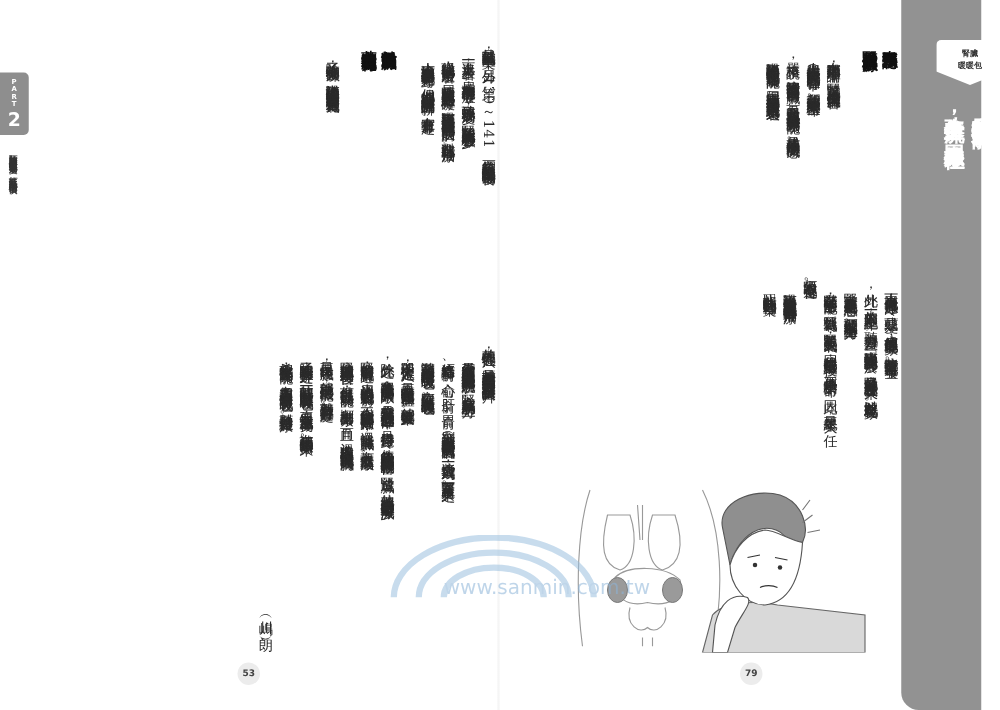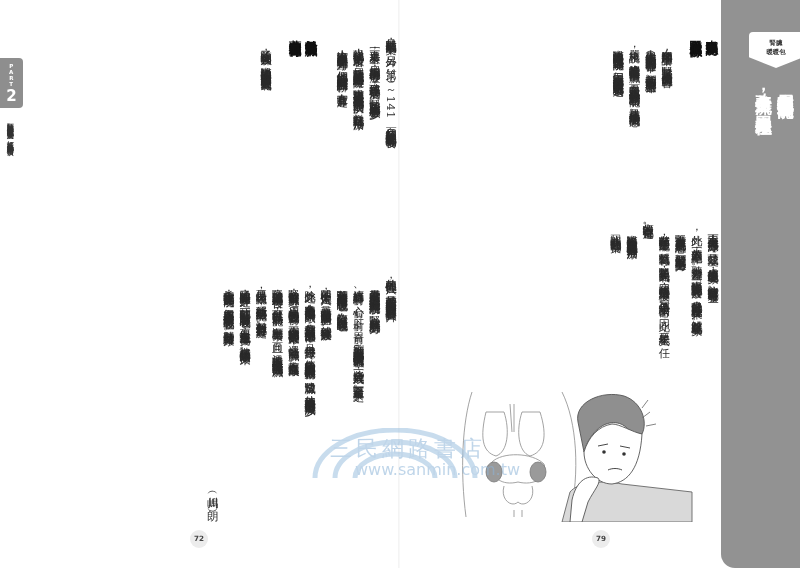--- a/index.html
+++ b/index.html
@@ -50,21 +50,21 @@
   .chapter-title {
     position: absolute; left: 5px; top: 118px;
     writing-mode: vertical-rl;
     font-family: "DejaVu Sans", "Liberation Sans", sans-serif;
     font-weight: bold; font-size: 6.8px; letter-spacing: 0.8px;
     color: #333;
   }
 
   
   .banner {
-    position: absolute; left: 721px; top: 0; width: 79px; height: 568px;
+    position: absolute; left: 721px; top: 0; width: 64px; height: 568px;
     background: #929292;
     border-radius: 0 0 0 14px;
   }
   .banner-label {
     position: absolute; left: 28px; top: 32px; width: 54px; height: 36px;
     background: #fff;
     clip-path: polygon(0 0, 100% 0, 100% 70%, 50% 100%, 0 70%);
     border-radius: 4px;
     font-family: "DejaVu Sans", "Liberation Sans", sans-serif;
     font-weight: bold; font-size: 6.4px; line-height: 9px;
@@ -134,21 +134,21 @@
     <p class="indent">即使不太確定穴位，只要藉由暖暖包貼面加以覆蓋，就能確實發揮效果。</p>
     <p class="indent">除此之外，寒冷冬季的低溫是健康的大敵，背部是特別容易感受低溫的部位，一旦身體覺得冷，使血管收縮的交感神經開關就會啟動，造成腎臟、其他內臟或全身的微血管血流量減少。</p>
     <p class="indent">腎俞的位置在腎臟附近，用溫熱的暖暖包刺激腎俞，不僅能達到東洋醫學的補腎效果，還能溫熱腎臟，有效提高血液循環。</p>
     <p class="indent">腎臟的血液循環得到改善後，自然就可以提高腎功能，順利排出毒素。而且，溫暖的血液在全身流通還能保暖其他內臟。</p>
     <p class="indent">只要保暖內臟，就能穩定身體機能，對整個身體都有好處。</p>
     <p class="indent">除了睡覺時間要拿掉之外，其他時間可以一直貼著腎臟暖暖包。但要注意避免低溫燙傷，請在感覺很熱的時候撕下來。</p>
     <p class="indent">希望大家都能提高腎功能，多加運用有全身回春效果的腎臟暖暖包，幫助身體維持健康。</p>
     <p class="sign">（川嶋　朗）</p>
   </div>
 
-  <div class="page-num" style="left:190px;">72</div>
+  <div class="page-num" style="left:190px;">53</div>
 </div>
 
 <div class="gutter"></div>
 
 <div class="page page-right">
 
   <div class="vblock" style="left:30px; top:30px; width:290px; height:232px;">
     <p class="head">東洋醫學認為</p>
     <p class="head">腎臟是生命力的根源</p>
     <span class="head-gap"></span>
@@ -199,21 +199,20 @@
     <path d="M190 36 L198 30 M194 44 L204 42 M190 26 L196 18" stroke="#777" stroke-width="0.9"></path>
   </g>
 </svg>
 
 <div class="watermark">
   <svg width="255" height="50" viewBox="0 0 255 50">
     <path d="M60 50 A80 48 0 0 1 220 50" fill="none" stroke="#9cc1e0" stroke-width="5"></path>
     <path d="M80 50 A60 36 0 0 1 200 50" fill="none" stroke="#9cc1e0" stroke-width="5"></path>
     <path d="M100 50 A40 24 0 0 1 180 50" fill="none" stroke="#9cc1e0" stroke-width="5"></path>
   </svg>
-  <span class="wm-text wm-cn">三民網路書店</span>
   <span class="wm-text wm-url">www.sanmin.com.tw</span>
 </div>
 
 <div class="banner">
   <div class="banner-label">
     <span>腎臟</span>
     <span>暖暖包</span>
   </div>
   <div class="banner-title">
     <span>利用暖暖包幫助提高腎功能！</span>

